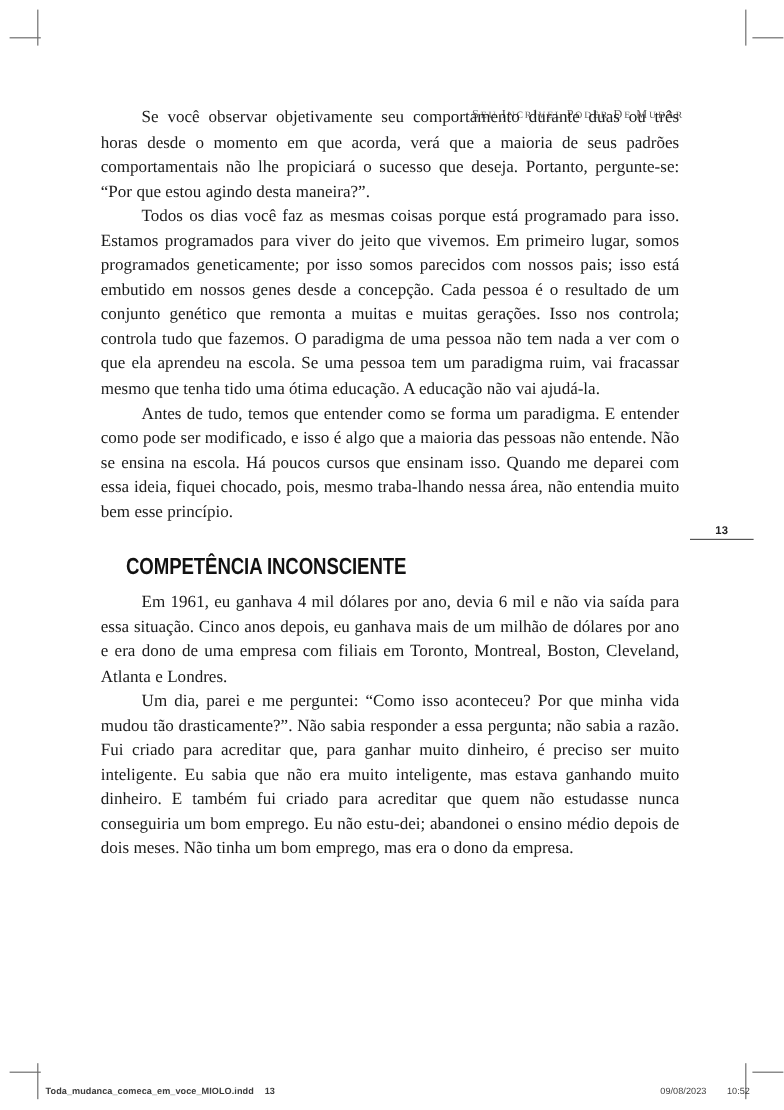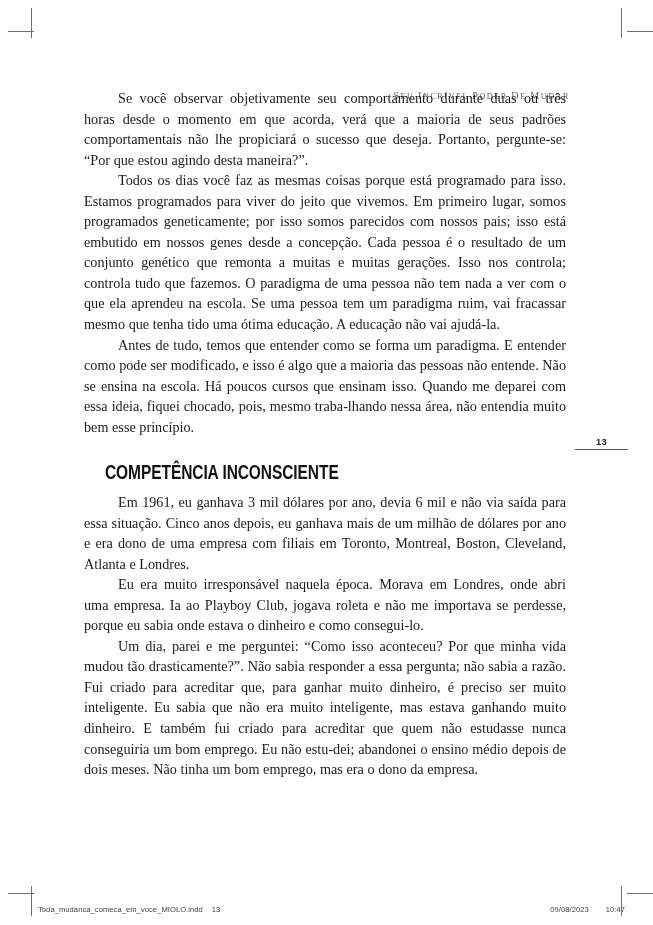--- a/index.html
+++ b/index.html
@@ -121,21 +121,21 @@
     right: 28px;
     top: 905px;
     font-family: "Liberation Sans", "DejaVu Sans", sans-serif;
     font-size: 7.6px;
     color: #3c3c3c;
     display: flex;
     justify-content: space-between;
     align-items: baseline;
     letter-spacing: .05px;
   }
-  .proof-footer .left  { white-space: nowrap; }
+  .proof-footer .left  { white-space: nowrap; font-weight: bold; }
   .proof-footer .left .doc-page { margin-left: 9px; }
   .proof-footer .right { white-space: nowrap; }
   .proof-footer .right .time { margin-left: 17px; }
 </style>
 </head>
 <body>
 
 <div class="crop v crop-tl-v"></div>
 <div class="crop h crop-tl-h"></div>
 <div class="crop v crop-tr-v"></div>
@@ -156,25 +156,24 @@
 </div>
 
 <div class="folio">
   <div class="folio-number">13</div>
   <div class="folio-rule"></div>
 </div>
 
 <h2 class="section-heading">COMPETÊNCIA INCONSCIENTE</h2>
 
 <div class="text-column-2">
-  <p class="body-par">Em 1961, eu ganhava 3 mil dólares por ano, devia 6 mil e não via saída para essa situação. Cinco anos depois, eu ganhava mais de um milhão de dólares por ano e era dono de uma empresa com filiais em Toronto, Montreal, Boston, Cleveland, Atlanta e Londres.</p>
-  <p class="body-par">Eu era muito irresponsável naquela época. Morava em Londres, onde abri uma empresa. Ia ao Playboy Club, jogava roleta e não me importava se perdesse, porque eu sabia onde estava o dinheiro e como consegui-lo.</p>
+  <p class="body-par">Em 1961, eu ganhava 4 mil dólares por ano, devia 6 mil e não via saída para essa situação. Cinco anos depois, eu ganhava mais de um milhão de dólares por ano e era dono de uma empresa com filiais em Toronto, Montreal, Boston, Cleveland, Atlanta e Londres.</p>
   <p class="body-par">Um dia, parei e me perguntei: “Como isso aconteceu? Por que minha vida mudou tão drasticamente?”. Não sabia responder a essa pergunta; não sabia a razão. Fui criado para acreditar que, para ganhar muito dinheiro, é preciso ser muito inteligente. Eu sabia que não era muito inteligente, mas estava ganhando muito dinheiro. E também fui criado para acreditar que quem não estudasse nunca conseguiria um bom emprego. Eu não estu-dei; abandonei o ensino médio depois de dois meses. Não tinha um bom emprego, mas era o dono da empresa.</p>
 </div>
 
 <div class="proof-footer">
   <div class="left">
     <span>Toda_mudanca_comeca_em_voce_MIOLO.indd</span><span class="doc-page">13</span>
   </div>
   <div class="right">
-    <span>09/08/2023</span><span class="time">10:47</span>
+    <span>09/08/2023</span><span class="time">10:52</span>
   </div>
 </div>
 
 </body></html>

